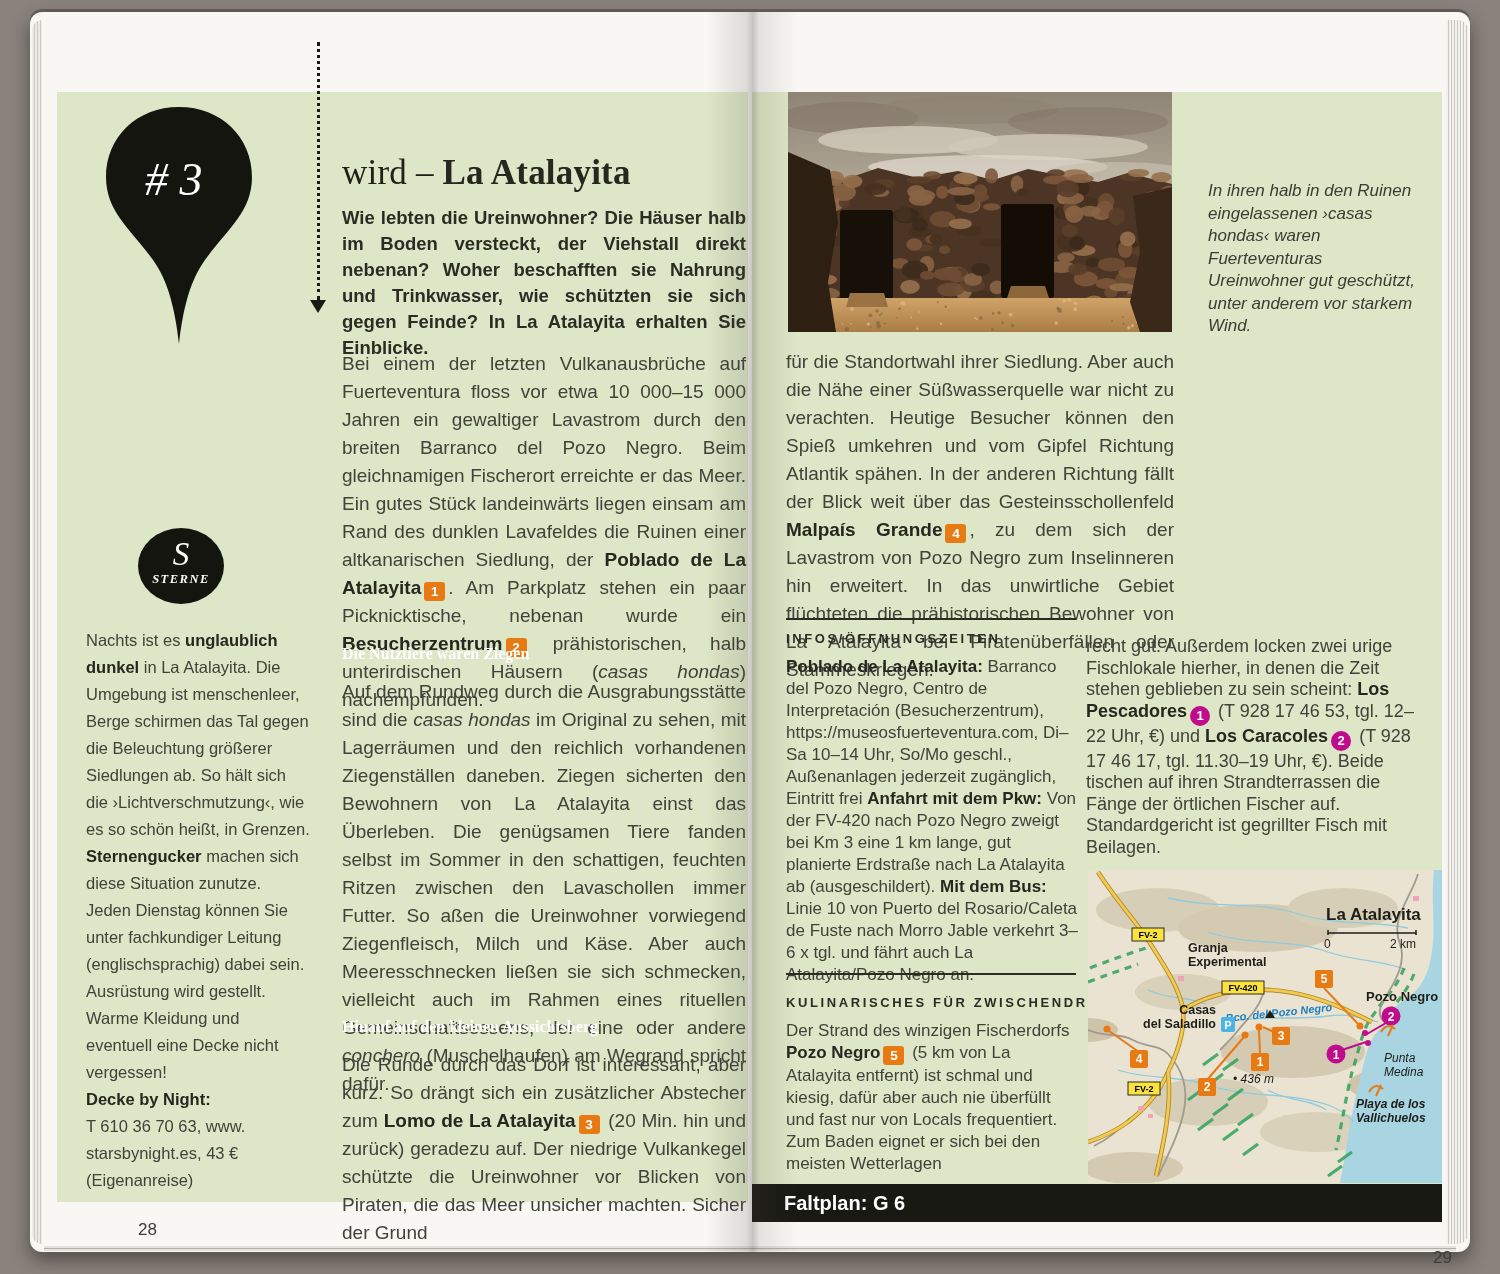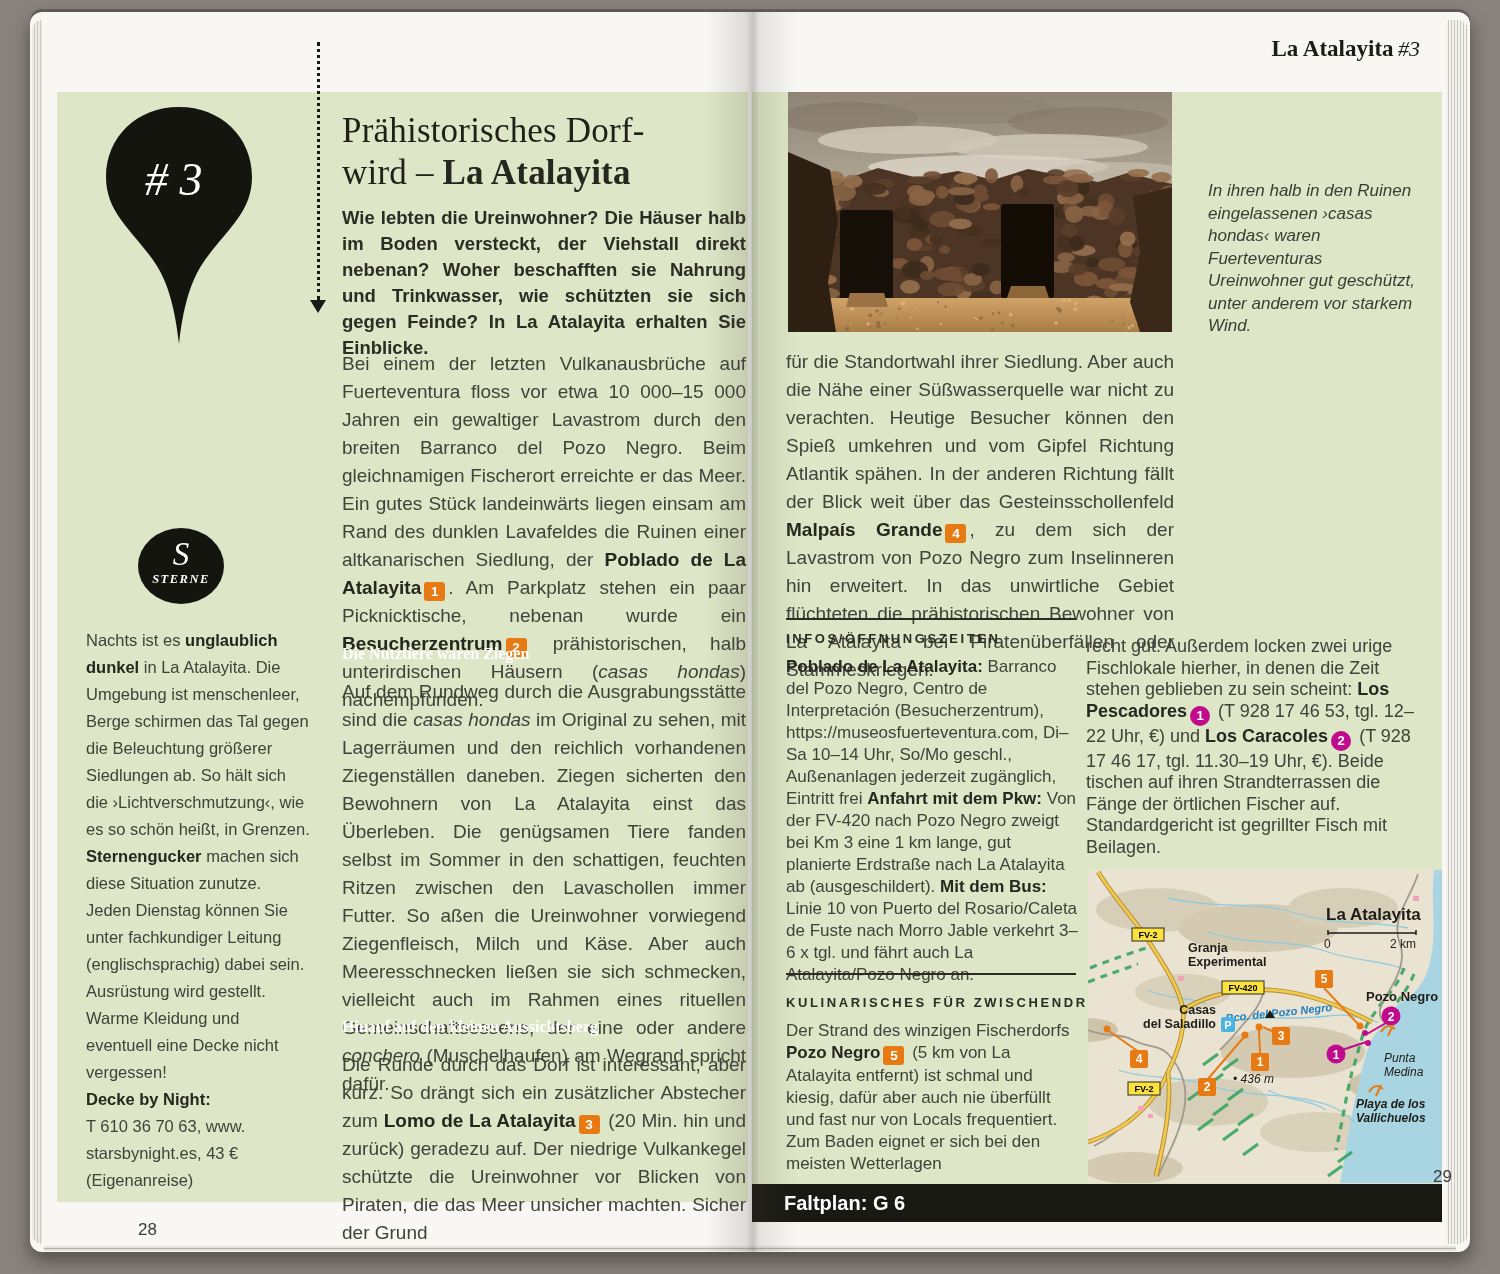--- a/index.html
+++ b/index.html
@@ -71,21 +71,21 @@
 
   <svg class="abs" style="left:103px;top:103px" width="152" height="246" viewBox="0 0 152 246">
     <path d="M76,4 C118,4 149,34 149,74 C149,112 119,130 98,163 C87,181 80,205 76,241 C72,205 65,181 54,163 C33,130 3,112 3,74 C3,34 34,4 76,4 Z" fill="#15150f"></path>
     <text x="42" y="92" fill="#ffffff" font-family="Liberation Serif,serif" font-style="italic" font-size="46"># 3</text>
   </svg>
 
   <div class="abs dotline"></div>
   <div class="abs dotarrow"></div>
 
   <div class="abs headline" style="left:342px;top:110px;width:410px">
-    <span>Prähistorisches Dorf-</span><br>
+    <br>
     <span>wird – </span><b>La Atalayita</b>
   </div>
 
   <div class="abs lead" style="left:342px;top:205px;width:404px">Wie lebten die Ureinwohner? Die Häuser halb im Boden versteckt, der Viehstall direkt nebenan? Woher beschafften sie Nahrung und Trinkwasser, wie schützten sie sich gegen Feinde? In La Atalayita erhalten Sie Einblicke.</div>
 
   <div class="abs body-text" style="left:342px;top:350px;width:404px">
     <span>Bei einem der letzten Vulkanausbrüche auf Fuerteventura floss vor etwa 10&nbsp;000–15&nbsp;000 Jahren ein gewaltiger Lavastrom durch den breiten Barranco del Pozo Negro. Beim gleichnamigen Fischerort erreichte er das Meer. Ein gutes Stück landeinwärts liegen einsam am Rand des dunklen Lavafeldes die Ruinen einer altkanarischen Siedlung, der </span><b>Poblado de La Atalayita</b><span class="badge-sq">1</span><span>. Am Parkplatz stehen ein paar Picknicktische, nebenan wurde ein </span><b>Besucherzentrum</b><span class="badge-sq">2</span><span> prähistorischen, halb unterirdischen Häusern (</span><i>casas hondas</i><span>) nachempfunden.</span>
   </div>
 
   <div class="abs subhead" style="left:342px;top:645px">Die Nutztiere waren Ziegen</div>
@@ -108,24 +108,20 @@
   <div class="abs side-text" style="left:86px;top:627px;width:224px">
     <span>Nachts ist es </span><b>unglaublich dunkel</b><span> in La Atalayita. Die Umgebung ist menschenleer, Berge schirmen das Tal gegen die Beleuchtung größerer Siedlungen ab. So hält sich die ›Lichtverschmutzung‹, wie es so schön heißt, in Grenzen. </span><b>Sternengucker</b><span> machen sich diese Situation zunutze. Jeden Dienstag können Sie unter fachkundiger Leitung (englischsprachig) dabei sein. Ausrüstung wird gestellt. Warme Kleidung und eventuell eine Decke nicht vergessen!</span>
     <b style="display:block">Decke by Night:</b>
     <span>T 610 36 70 63, www. starsbynight.es, 43 € (Eigenanreise)</span>
   </div>
 
   <div class="abs pagenum" style="left:106px;top:1220px">28</div>
 
   <div class="abs green panel-right"></div>
 
-  <div class="abs rp-header">
-    <span class="t">La Atalayita</span>
-    <span class="n">#3</span>
-  </div>
 
   <svg class="abs" style="left:788px;top:92px" width="384" height="240" viewBox="0 0 384 240">
     <defs>
       <linearGradient id="sky" x1="0" y1="0" x2="0" y2="1">
         <stop offset="0" stop-color="#8f8577"></stop>
           <stop offset="0.55" stop-color="#bdb3a2"></stop>
           <stop offset="1" stop-color="#d8d2c5"></stop>
       </linearGradient>
       <linearGradient id="sand" x1="0" y1="0" x2="0" y2="1">
         <stop offset="0" stop-color="#cfa368"></stop>
@@ -501,16 +497,16 @@
       <circle cx="248" cy="184" r="9.5" fill="#c00b8d"></circle>
         <text x="248" y="188.5" fill="#fff">1</text>
     </g>
     <g stroke="#e87a14" stroke-width="2" fill="none">
       <path d="M293,162 q6,-10 14,-3 M300,166 l5,-11"></path>
       <path d="M281,222 q6,-10 14,-3 M288,226 l5,-11"></path>
     </g>
   </svg>
 
   <div class="abs faltplan">Faltplan: G 6</div>
-  <div class="abs pagenum" style="left:1370px;top:1167px;width:50px;text-align:right">29</div>
+  <div class="abs pagenum" style="left:1370px;top:1248px;width:50px;text-align:right">29</div>
 
   <div class="abs gutter"></div>
 </div>
 
 </body></html>

